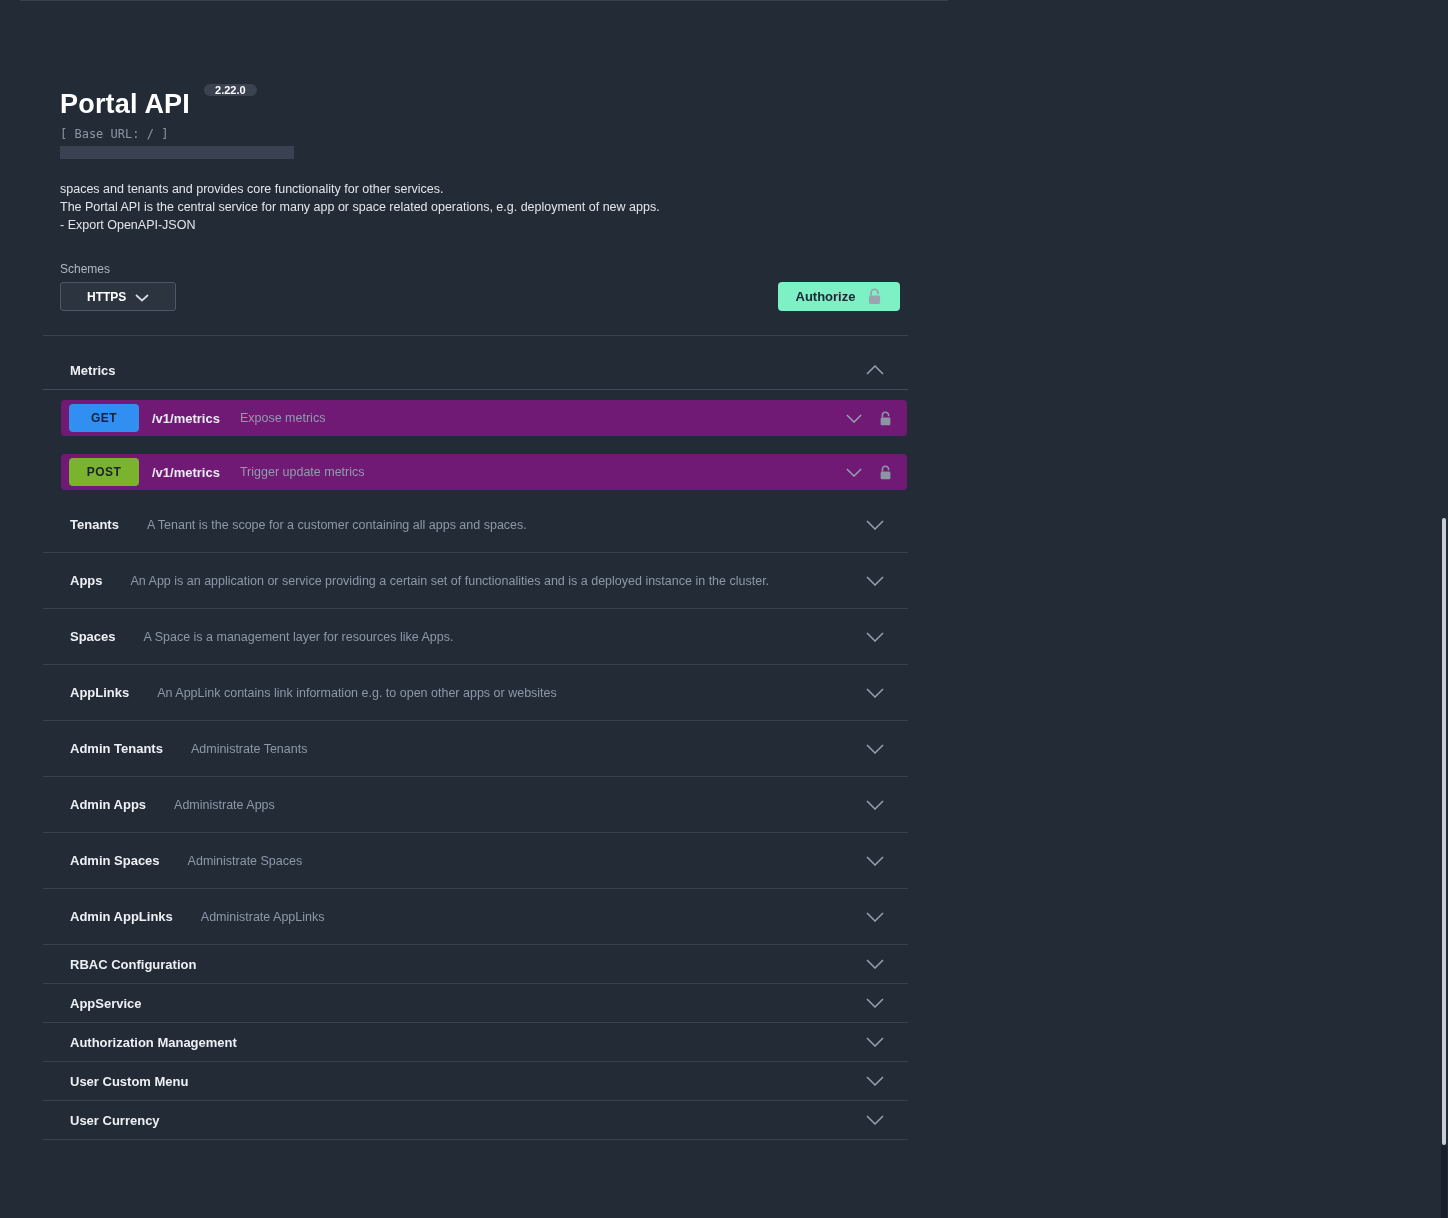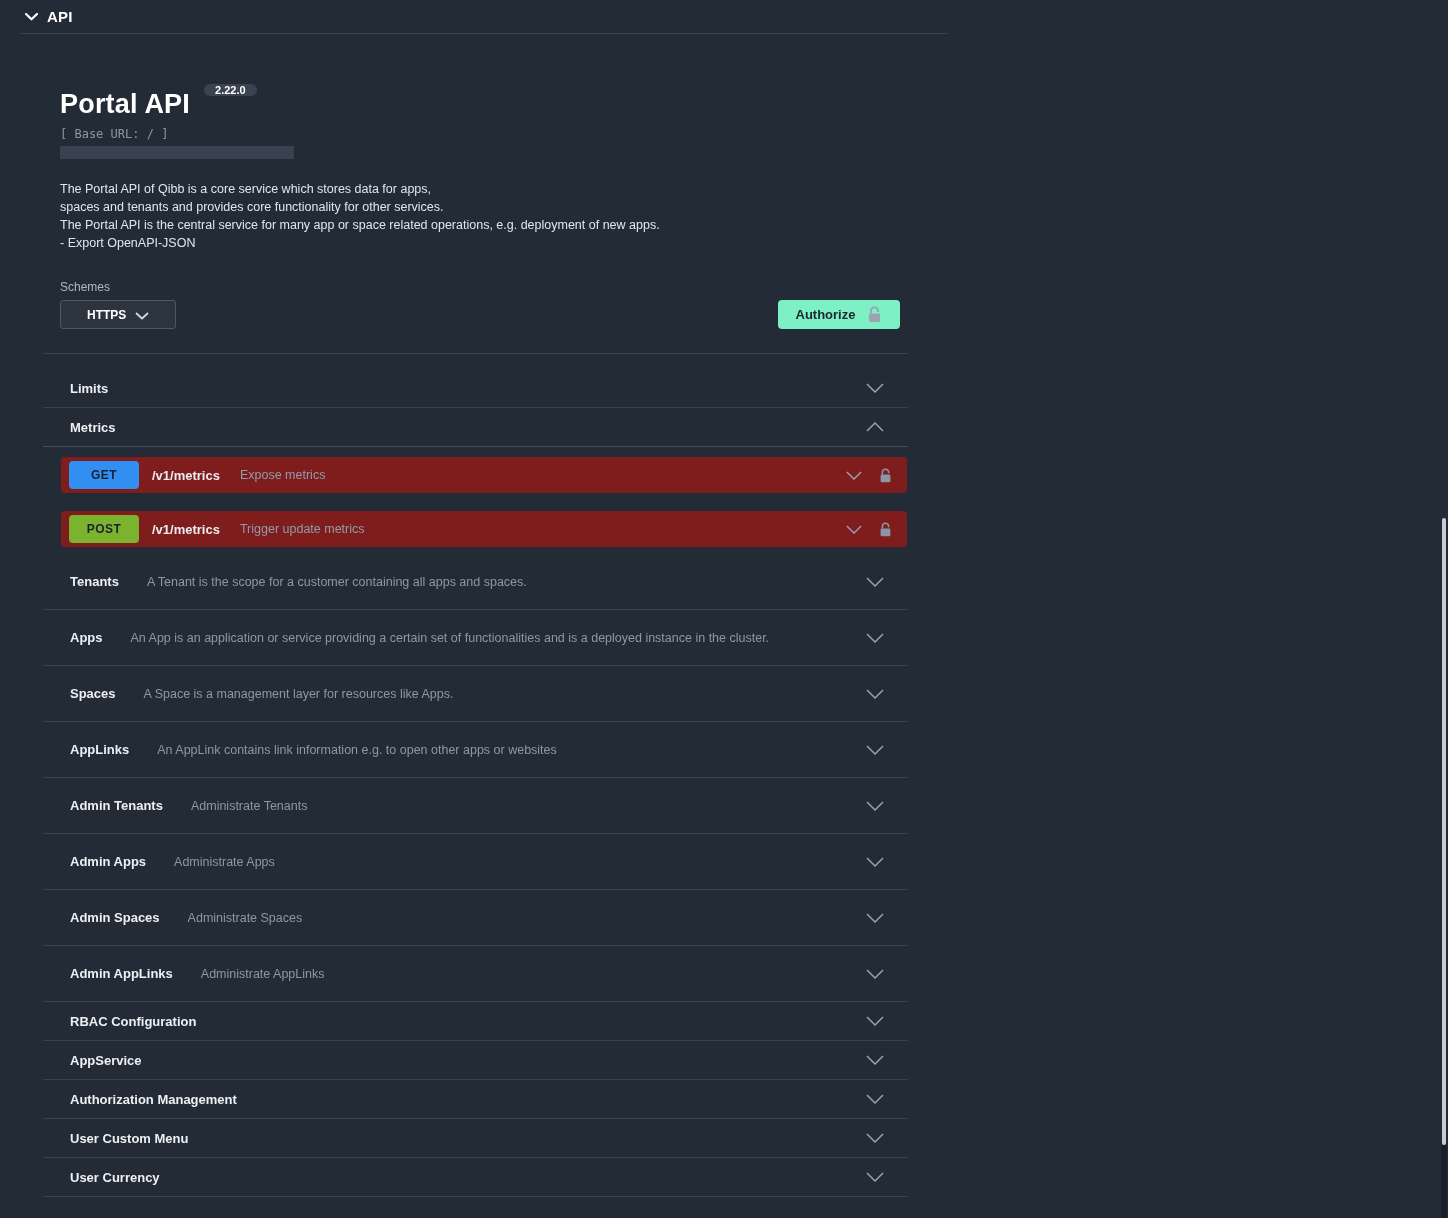--- a/index.html
+++ b/index.html
@@ -67,21 +67,21 @@
   .tag-row.compact { height:39px; }
   .tag-row.withdesc { height:56px;gap:14px; }
   .tag-row.expanded { border-bottom-color:#434c5e; }
   .tag-title { font-size:13px; font-weight:700; color:#edf0f4; white-space:nowrap; }
   .tag-desc { font-size:12.5px; color:#8b98a9; margin-left:14px; white-space:nowrap; }
   .tag-row .chevron { margin-left:auto; color:#97a1b3; display:inline-flex; }
 
   
   .endpoints { margin:10px 0 7px 18px; width:846px; }
   .op-card {
-    height:36px; background:#7f1d1d; border-radius:4px;
+    height:36px; background:#701a75; border-radius:4px;
     display:flex; align-items:center; padding:0 15px 0 8px;
     margin-bottom:18px; cursor:pointer;
   }
   .op-card:last-child { margin-bottom:0; }
   .method-badge {
     width:70px; height:28px; border-radius:4px;
     display:flex; align-items:center; justify-content:center;
     font-size:12px; font-weight:700; color:#1a222e; letter-spacing:.4px;
   }
   .method-get  { background:#318ff2; }
@@ -100,41 +100,32 @@
   .scrollbar-track-lower {
     position:absolute; left:1441px; top:1145px; width:6px; height:73px;
     background:#1a202a;
   }
 </style>
 </head>
 <body>
 
 <div class="page">
 
-  <div class="api-header">
-    <span class="chev">
-      <svg width="13" height="8" viewBox="0 0 13 8">
-          <path d="M1 1 L6.5 6.3 L12 1" fill="none" stroke="#ffffff" stroke-width="2.2" stroke-linecap="round" stroke-linejoin="round"></path>
-        </svg>
-    </span>
-    <span class="title">API</span>
-  </div>
   <div class="top-hr"></div>
 
   <div class="container">
 
     <div class="info">
       <div class="title-row">
         <span class="page-title">Portal API</span>
         <span class="version-badge">2.22.0</span>
       </div>
       <div class="base-url">[ Base URL: / ]</div>
       <div class="redacted-bar"></div>
       <div class="description">
-        <div>The Portal API of Qibb is a core service which stores data for apps,</div>
         <div>spaces and tenants and provides core functionality for other services.</div>
         <div>The Portal API is the central service for many app or space related operations, e.g. deployment of new apps.</div>
         <div>- Export OpenAPI-JSON</div>
       </div>
     </div>
 
     <div class="scheme-auth-row">
       <div>
         <div class="schemes-label">Schemes</div>
         <div class="scheme-select">
@@ -154,28 +145,20 @@
             <rect x="1.6" y="6.6" width="9.8" height="7.6" rx="1.3" fill="#9aa4b0"></rect>
           </svg>
         </span>
       </button>
     </div>
 
     <div class="hr schemes-hr"></div>
 
     <div class="tag-list">
 
-      <div class="tag-row compact">
-        <span class="tag-title">Limits</span>
-        <span class="chevron">
-          <svg width="18" height="10" viewBox="0 0 18 10">
-              <path d="M1 1 L9 9 L17 1" fill="none" stroke="currentColor" stroke-width="1.5"></path>
-            </svg>
-        </span>
-      </div>
 
       <div class="tag-row compact expanded">
         <span class="tag-title">Metrics</span>
         <span class="chevron">
           <svg width="18" height="10" viewBox="0 0 18 10">
               <path d="M1 9 L9 1 L17 9" fill="none" stroke="currentColor" stroke-width="1.5"></path>
             </svg>
         </span>
       </div>
 

